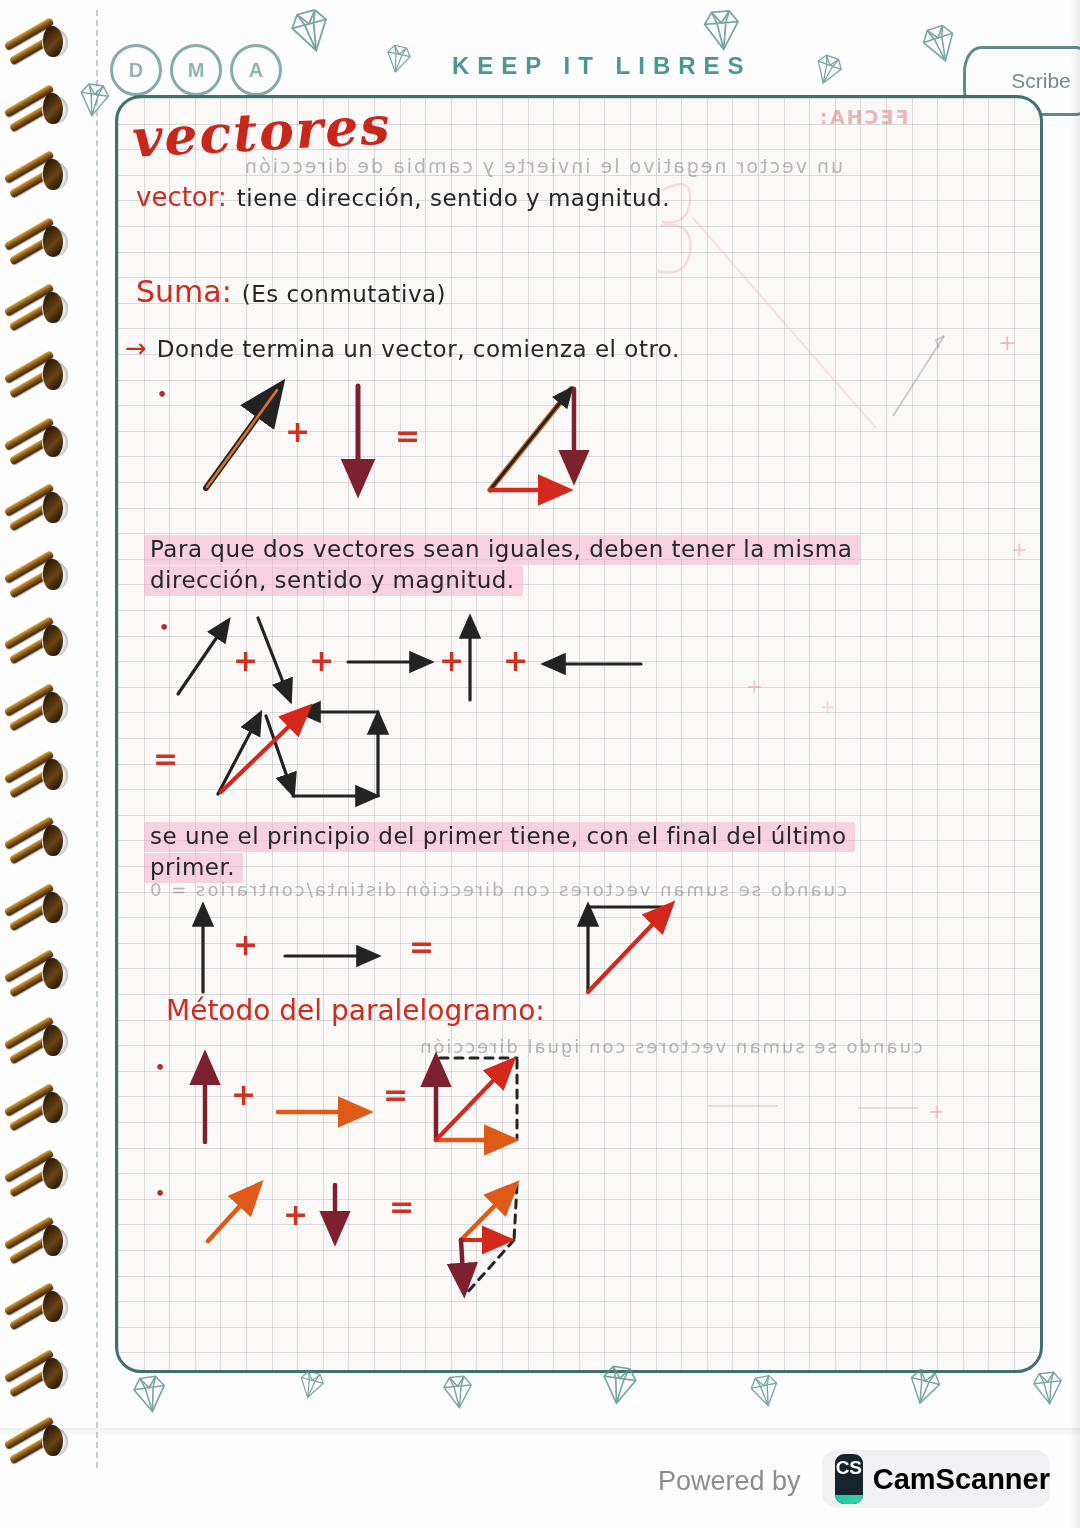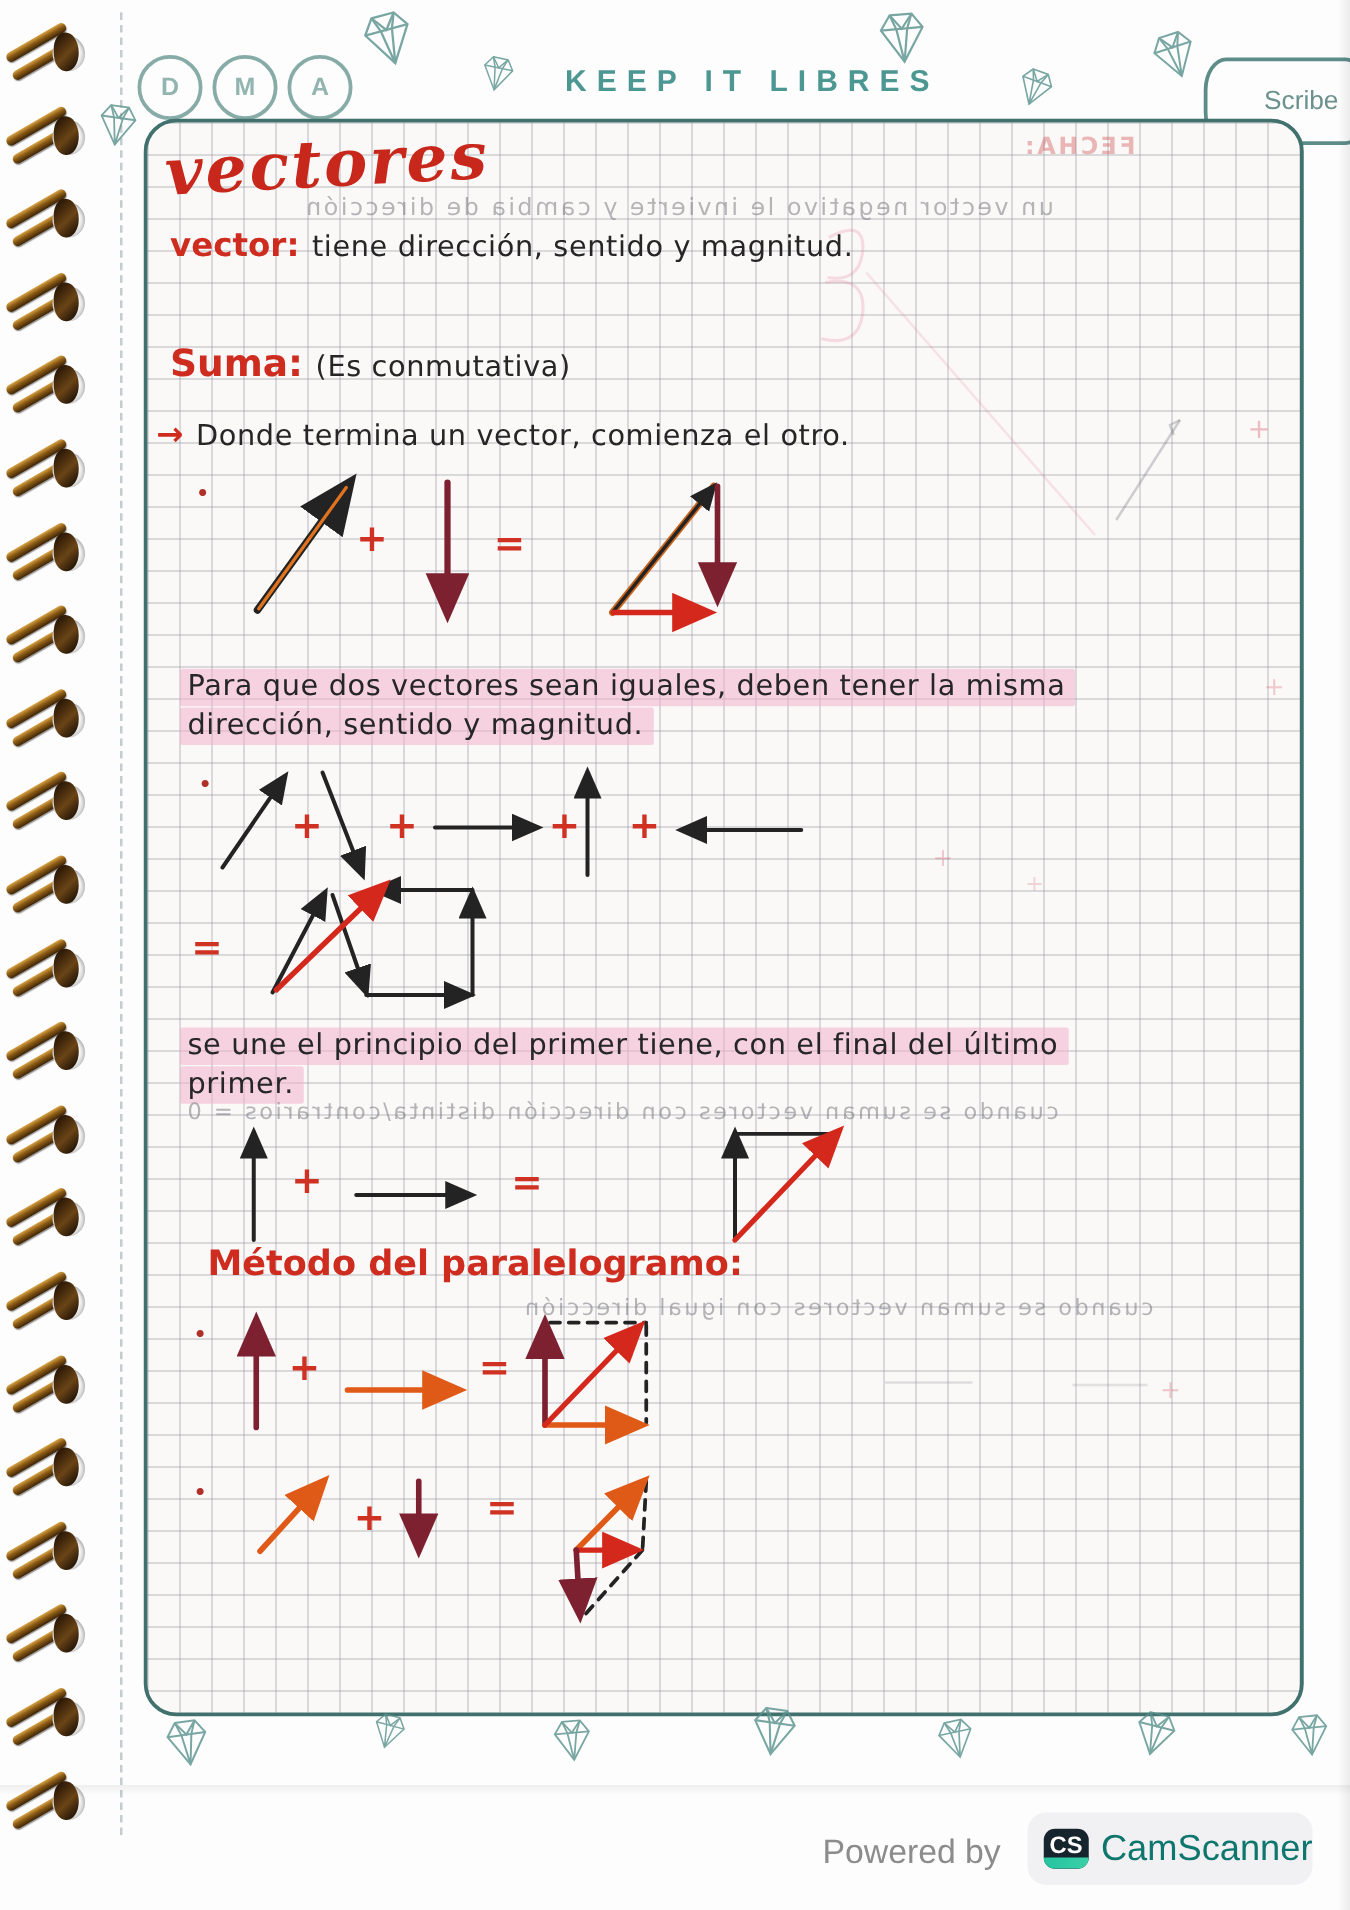--- a/index.html
+++ b/index.html
@@ -45,42 +45,42 @@
        border:3px solid #40716d;border-radius:26px;overflow:hidden;
        background-color:#fbf8f8;
        background-image:
          repeating-linear-gradient(to right,rgba(140,145,155,.30) 0 1px,transparent 1px 25.6px),
          repeating-linear-gradient(to bottom,rgba(140,145,155,.30) 0 1px,transparent 1px 25.6px);}
   .abs{position:absolute;}
 
   .note-title{font-family:"DejaVu Serif",serif;font-style:italic;font-weight:bold;
        font-size:52px;color:#c8281b;transform:rotate(-3deg);letter-spacing:2px;}
   .ink{color:#262626;font-size:23px;letter-spacing:.5px;}
-  .red{color:#cf2c20;font-weight:bold;}
+  .red{color:#cf2c20;font-weight:normal;}
   .line{display:flex;align-items:baseline;gap:10px;white-space:nowrap;}
   .hl{background:rgba(243,176,202,.55);padding:1px 8px 3px 6px;border-radius:2px;}
   .mirror{display:inline-block;transform:scaleX(-1);color:rgba(110,112,118,.5);
        font-size:19px;letter-spacing:2px;white-space:nowrap;}
   .mirror.redish{color:rgba(205,70,70,.38);font-weight:bold;}
   .glyph{position:absolute;color:#cf3122;font-weight:bold;font-size:30px;line-height:1;}
   .glyph.bullet{color:#b03028;font-size:16px;}
   .diagram{position:absolute;}
   .diagram svg{position:absolute;left:0;top:0;overflow:visible;}
 
   
   .powered{position:absolute;left:658px;top:1466px;color:#8c8c8c;font-size:27px;
        font-family:"Liberation Sans",sans-serif;text-align:right;}
   .cs-pill{position:absolute;left:822px;top:1450px;width:228px;height:58px;background:#f1f1f3;
        border-radius:15px;display:flex;align-items:center;padding-left:13px;box-sizing:border-box;gap:10px;}
-  .cs-logo{width:38px;height:32px;border-radius:9px;background:#16242e;position:relative;overflow:hidden;
+  .cs-logo{width:38px;height:50px;border-radius:9px;background:#16242e;position:relative;overflow:hidden;
        display:flex;align-items:flex-start;justify-content:center;}
   .cs-logo span{color:#fff;font-weight:bold;font-size:19px;font-family:"Liberation Sans",sans-serif;margin-top:3px;}
   .cs-strip{position:absolute;left:0;bottom:0;width:100%;height:9px;
        background:linear-gradient(90deg,#25c4a0,#3ad0a8);}
-  .cs-name{color:#0f766e;font-weight:normal;font-size:29px;font-family:"Liberation Sans",sans-serif;}
+  .cs-name{color:#000000;font-weight:bold;font-size:29px;font-family:"Liberation Sans",sans-serif;}
 </style>
 </head>
 <body>
 
 <div class="page">
 
   <svg width="0" height="0" style="position:absolute">
     <defs>
       <symbol id="dia" viewBox="0 0 100 100">
         <polygon points="30,8 70,8 88,34 50,94 12,34"></polygon>

